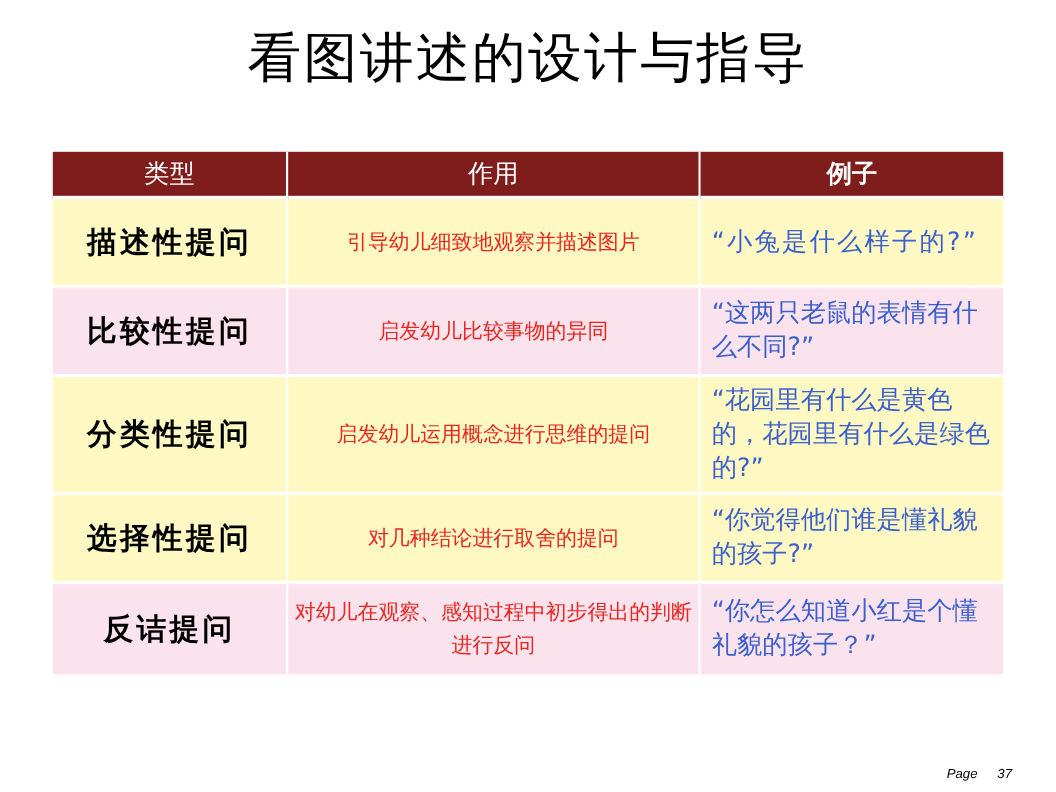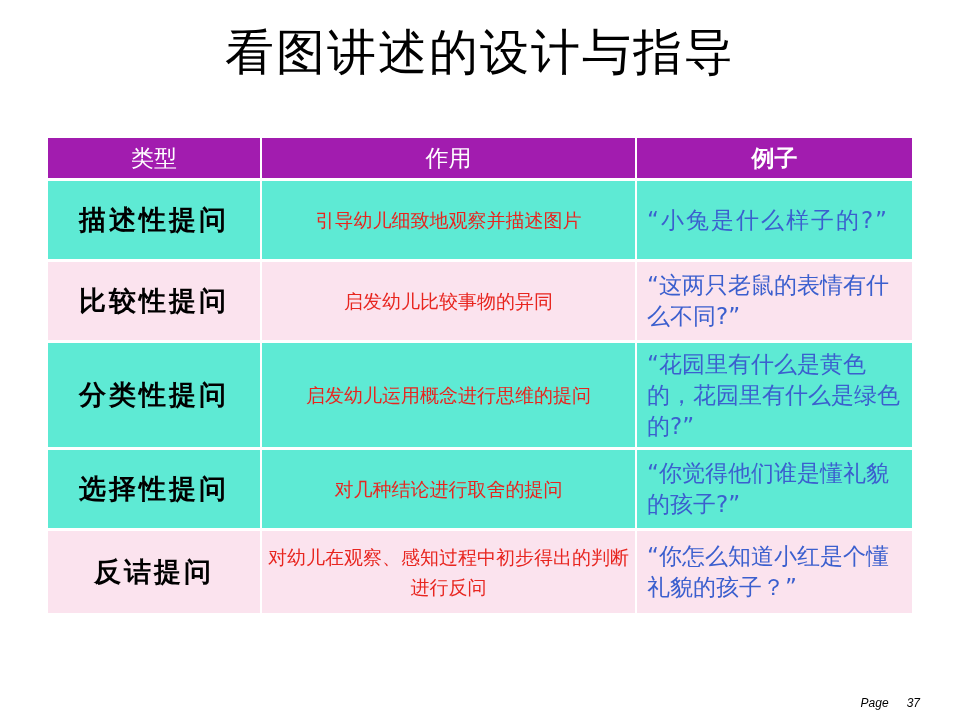--- a/index.html
+++ b/index.html
@@ -42,21 +42,21 @@
     border-collapse: separate;
     border-spacing: 0;
     table-layout: fixed;
   }
   table.q-table col.c1 { width: 214px; }
   table.q-table col.c2 { width: 375px; }
   table.q-table col.c3 { width: 275px; }
 
   
   thead th {
-    background: #a21caf;
+    background: #7f1d1d;
     color: #ffffff;
     font-family: "DejaVu Sans", "Liberation Sans", sans-serif;
     font-size: 23px;
     font-weight: normal;
     height: 40px;
     line-height: 40px;
     padding: 0;
     text-align: center;
     border-right: 2px solid #ffffff;
     border-bottom: 3px solid #ffffff;
@@ -64,21 +64,21 @@
   thead th.last { border-right: none; font-weight: bold; }
 
   
   tbody td {
     padding: 4px 6px;
     border-right: 2px solid #ffffff;
     border-bottom: 3px solid #ffffff;
     vertical-align: middle;
   }
   tbody td.last { border-right: none; }
-  tbody tr.dark td { background: #5eead4; }
+  tbody tr.dark td { background: #fef9c3; }
   tbody tr.light td { background: #FBE3EE; }
   tbody tr.last-row td { border-bottom: 3px solid #ffffff; }
 
   
   td.col-type {
     font-family: "Liberation Serif", "DejaVu Serif", serif;
     font-size: 27px;
     font-weight: bold;
     color: #000000;
     text-align: center;

